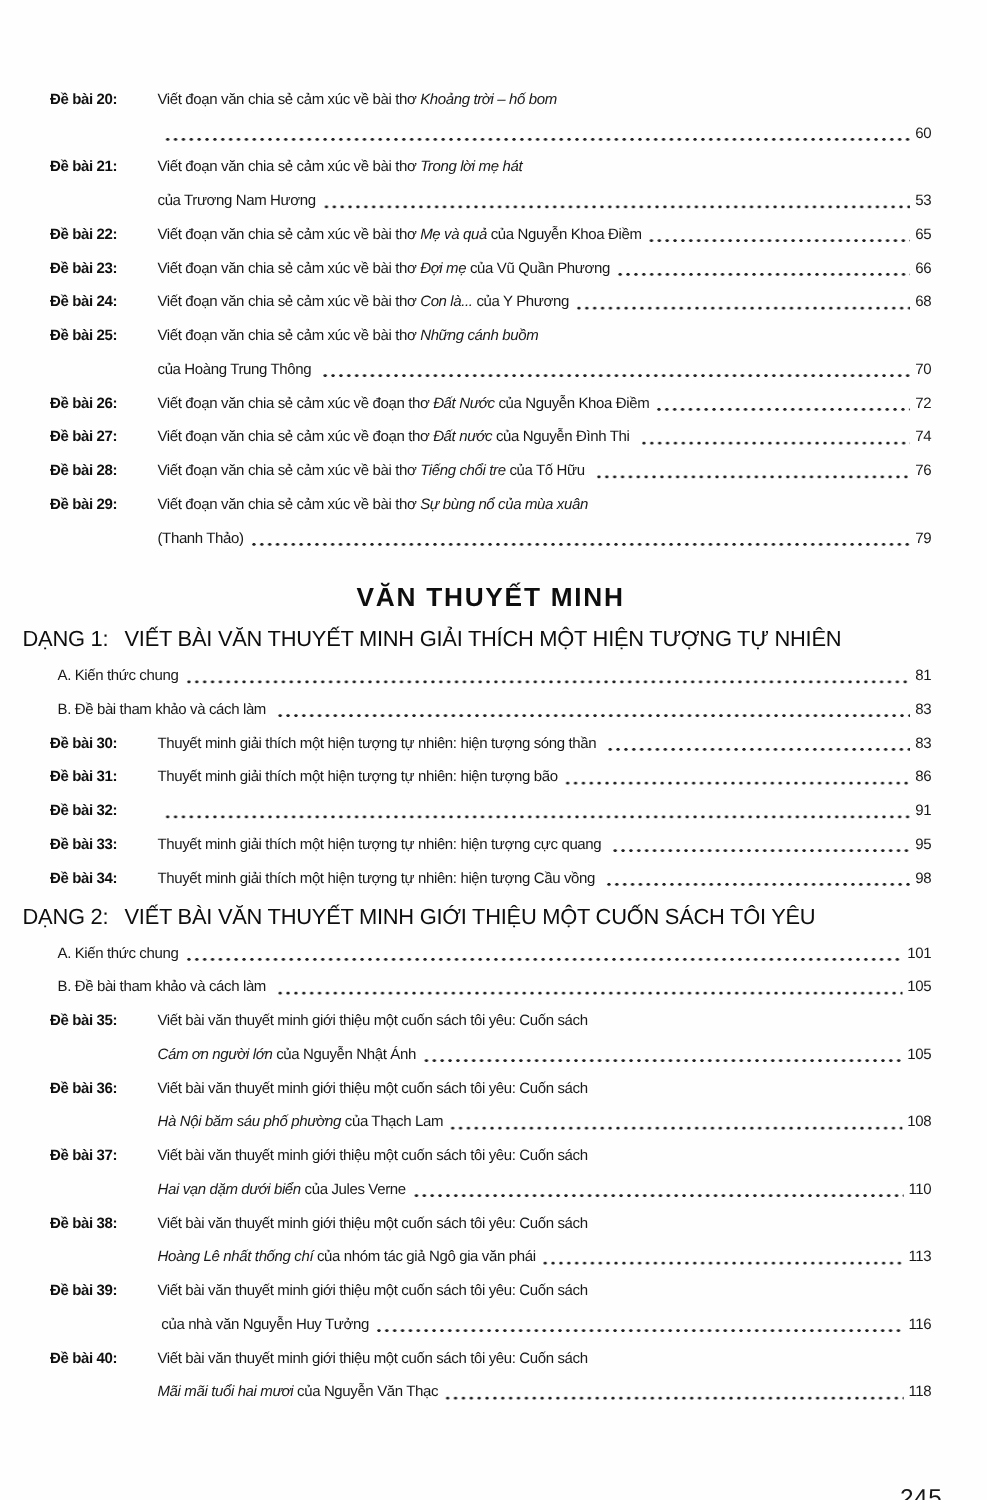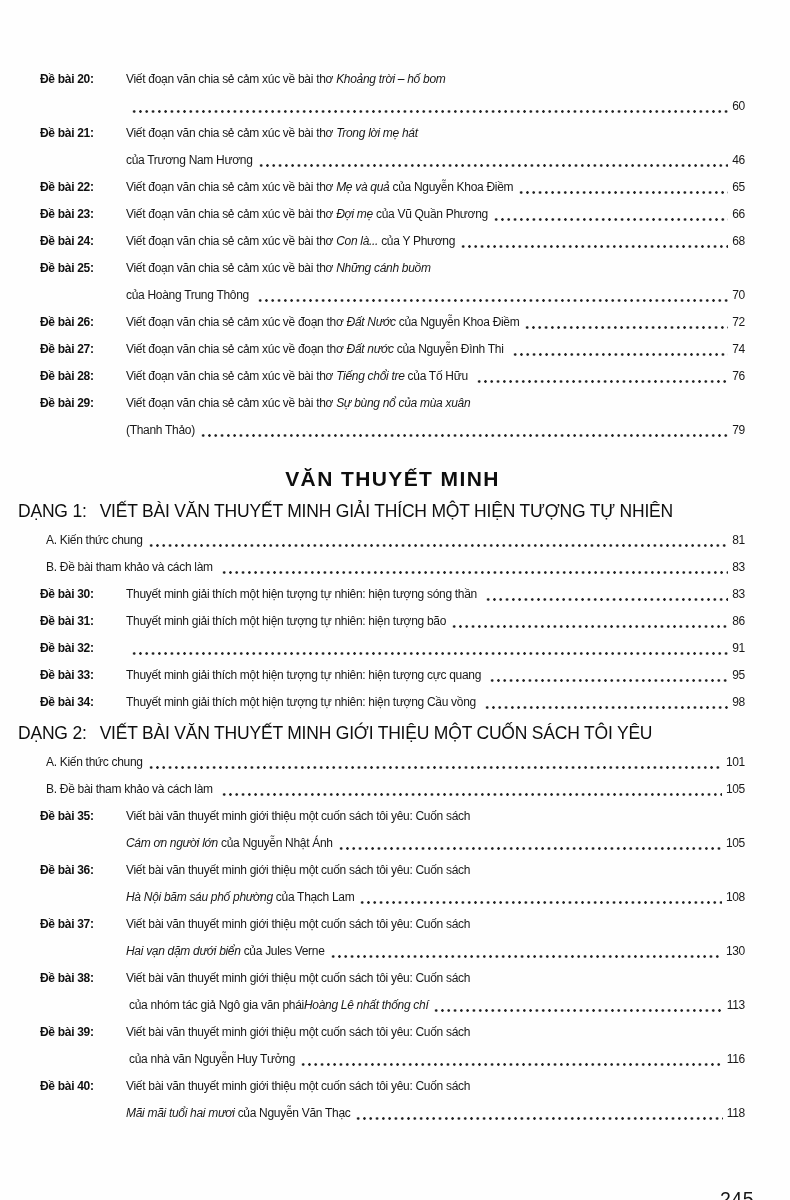--- a/index.html
+++ b/index.html
@@ -95,21 +95,21 @@
       <div class="entry">
         <div class="row">
           <span class="label">Đề bài 21:</span>
           <span class="txt">Viết đoạn văn chia sẻ cảm xúc về bài thơ </span>
           <span class="txt it">Trong lời mẹ hát</span>
         </div>
         <div class="row">
           <span class="indent"></span>
           <span class="txt">của Trương Nam Hương</span>
           <span class="leader"></span>
-          <span class="pagenum">46</span>
+          <span class="pagenum">53</span>
         </div>
       </div>
       <div class="entry">
         <div class="row">
           <span class="label">Đề bài 22:</span>
           <span class="txt">Viết đoạn văn chia sẻ cảm xúc về bài thơ </span>
           <span class="txt it">Mẹ và quả</span>
           <span class="txt"> của Nguyễn Khoa Điềm</span>
           <span class="leader"></span>
           <span class="pagenum">65</span>
@@ -288,32 +288,32 @@
       <div class="entry">
         <div class="row">
           <span class="label">Đề bài 37:</span>
           <span class="txt">Viết bài văn thuyết minh giới thiệu một cuốn sách tôi yêu: Cuốn sách</span>
         </div>
         <div class="row">
           <span class="indent"></span>
           <span class="txt it">Hai vạn dặm dưới biển</span>
           <span class="txt"> của Jules Verne</span>
           <span class="leader"></span>
-          <span class="pagenum">130</span>
+          <span class="pagenum">110</span>
         </div>
       </div>
       <div class="entry">
         <div class="row">
           <span class="label">Đề bài 38:</span>
           <span class="txt">Viết bài văn thuyết minh giới thiệu một cuốn sách tôi yêu: Cuốn sách</span>
         </div>
         <div class="row">
           <span class="indent"></span>
+          <span class="txt it">Hoàng Lê nhất thống chí</span>
           <span class="txt"> của nhóm tác giả Ngô gia văn phái</span>
-          <span class="txt it">Hoàng Lê nhất thống chí</span>
           <span class="leader"></span>
           <span class="pagenum">113</span>
         </div>
       </div>
       <div class="entry">
         <div class="row">
           <span class="label">Đề bài 39:</span>
           <span class="txt">Viết bài văn thuyết minh giới thiệu một cuốn sách tôi yêu: Cuốn sách</span>
         </div>
         <div class="row">

